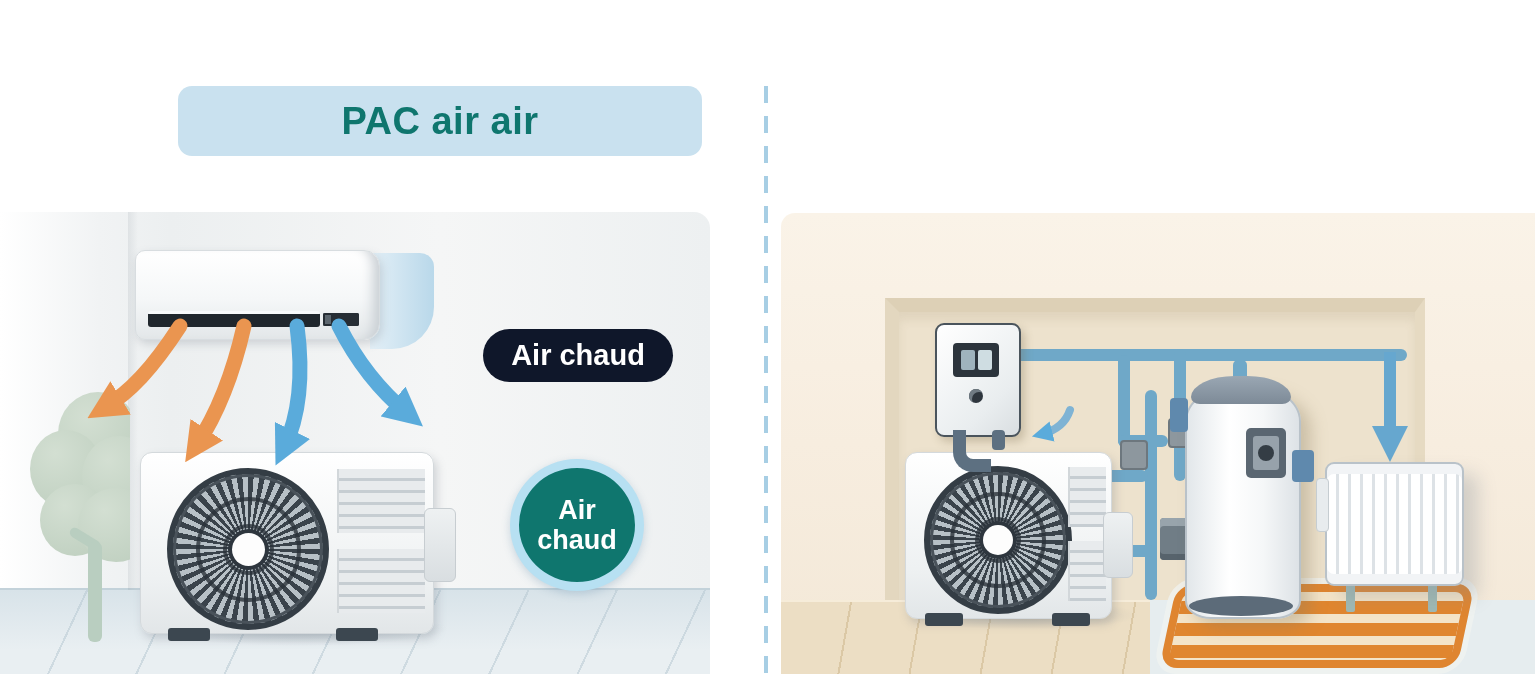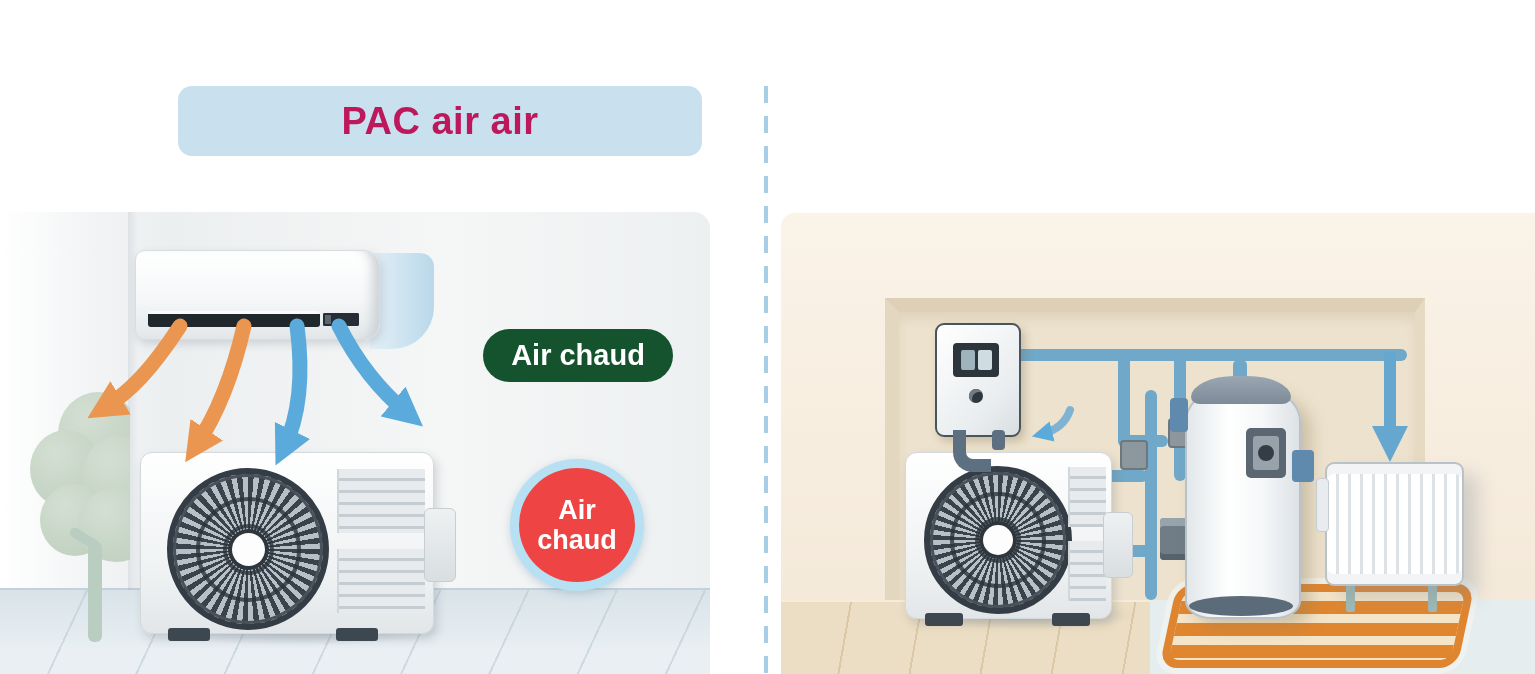--- a/index.html
+++ b/index.html
@@ -3,21 +3,21 @@
 <meta charset="utf-8">
 <style>
   html,body{margin:0;padding:0;}
   body{width:1535px;height:674px;position:relative;background:#ffffff;
        font-family:"Liberation Sans",sans-serif;overflow:hidden;}
   .abs{position:absolute;}
 
   
   .banner{position:absolute;top:86px;height:70px;border-radius:14px;
           background:#c9e1ef;display:flex;align-items:center;justify-content:center;
-          color:#be185d;font-size:38px;font-weight:700;letter-spacing:.5px;}
+          color:#0f766e;font-size:38px;font-weight:700;letter-spacing:.5px;}
 
   
   .dash-h{position:absolute;height:5px;border-radius:3px;
           background:repeating-linear-gradient(90deg,#86bede 0 13px,transparent 13px 23px);}
   .dash-v{position:absolute;width:5px;border-radius:3px;
           background:repeating-linear-gradient(180deg,#86bede 0 13px,transparent 13px 23px);}
   .divider{position:absolute;left:764px;top:86px;width:4px;height:588px;
           background:repeating-linear-gradient(180deg,#a7cee4 0 17px,transparent 17px 30px);z-index:40;}
 
   
@@ -80,24 +80,24 @@
   .slats{position:absolute;border-left:2px solid #d2d7da;
       background:repeating-linear-gradient(180deg,#e8ebed 0 9px,#c6cdd2 9px 12px);}
   .foot{position:absolute;height:13px;border-radius:3px;background:#3c4750;}
   .side-box{position:absolute;border-radius:6px;background:linear-gradient(180deg,#eef1f2,#d9dee1);
       border:1px solid #c7cdd1;}
   .ground-shadow{position:absolute;z-index:4;
       background:radial-gradient(ellipse at center,rgba(100,115,128,.30),transparent 70%);}
 
   
   .pill{position:absolute;left:483px;top:329px;width:190px;height:53px;z-index:30;
-      border-radius:28px;background:#14532d;display:flex;align-items:center;justify-content:center;
+      border-radius:28px;background:#0f172a;display:flex;align-items:center;justify-content:center;
       color:#fff;font-size:29px;font-weight:700;}
   .circle-label{position:absolute;left:510px;top:459px;width:134px;height:132px;z-index:30;
-      border-radius:50%;background:#ef4444;border:9px solid #b7e0f2;box-sizing:border-box;
+      border-radius:50%;background:#0f766e;border:9px solid #b7e0f2;box-sizing:border-box;
       display:flex;flex-direction:column;align-items:center;justify-content:center;
       color:#fff;font-size:27px;font-weight:700;line-height:1.12;
       box-shadow:0 3px 8px rgba(100,140,170,.3);}
   .or-circle{position:absolute;left:698px;top:392px;width:136px;height:132px;z-index:50;
       border-radius:50%;background:#3d90c1;display:flex;align-items:center;justify-content:center;
       color:#fff;font-size:48px;font-weight:700;letter-spacing:1px;}
 
   
   .pipe-h{position:absolute;height:12px;border-radius:6px;background:#6fa8c8;z-index:4;}
   .pipe-v{position:absolute;width:12px;border-radius:6px;background:#6fa8c8;z-index:4;}

